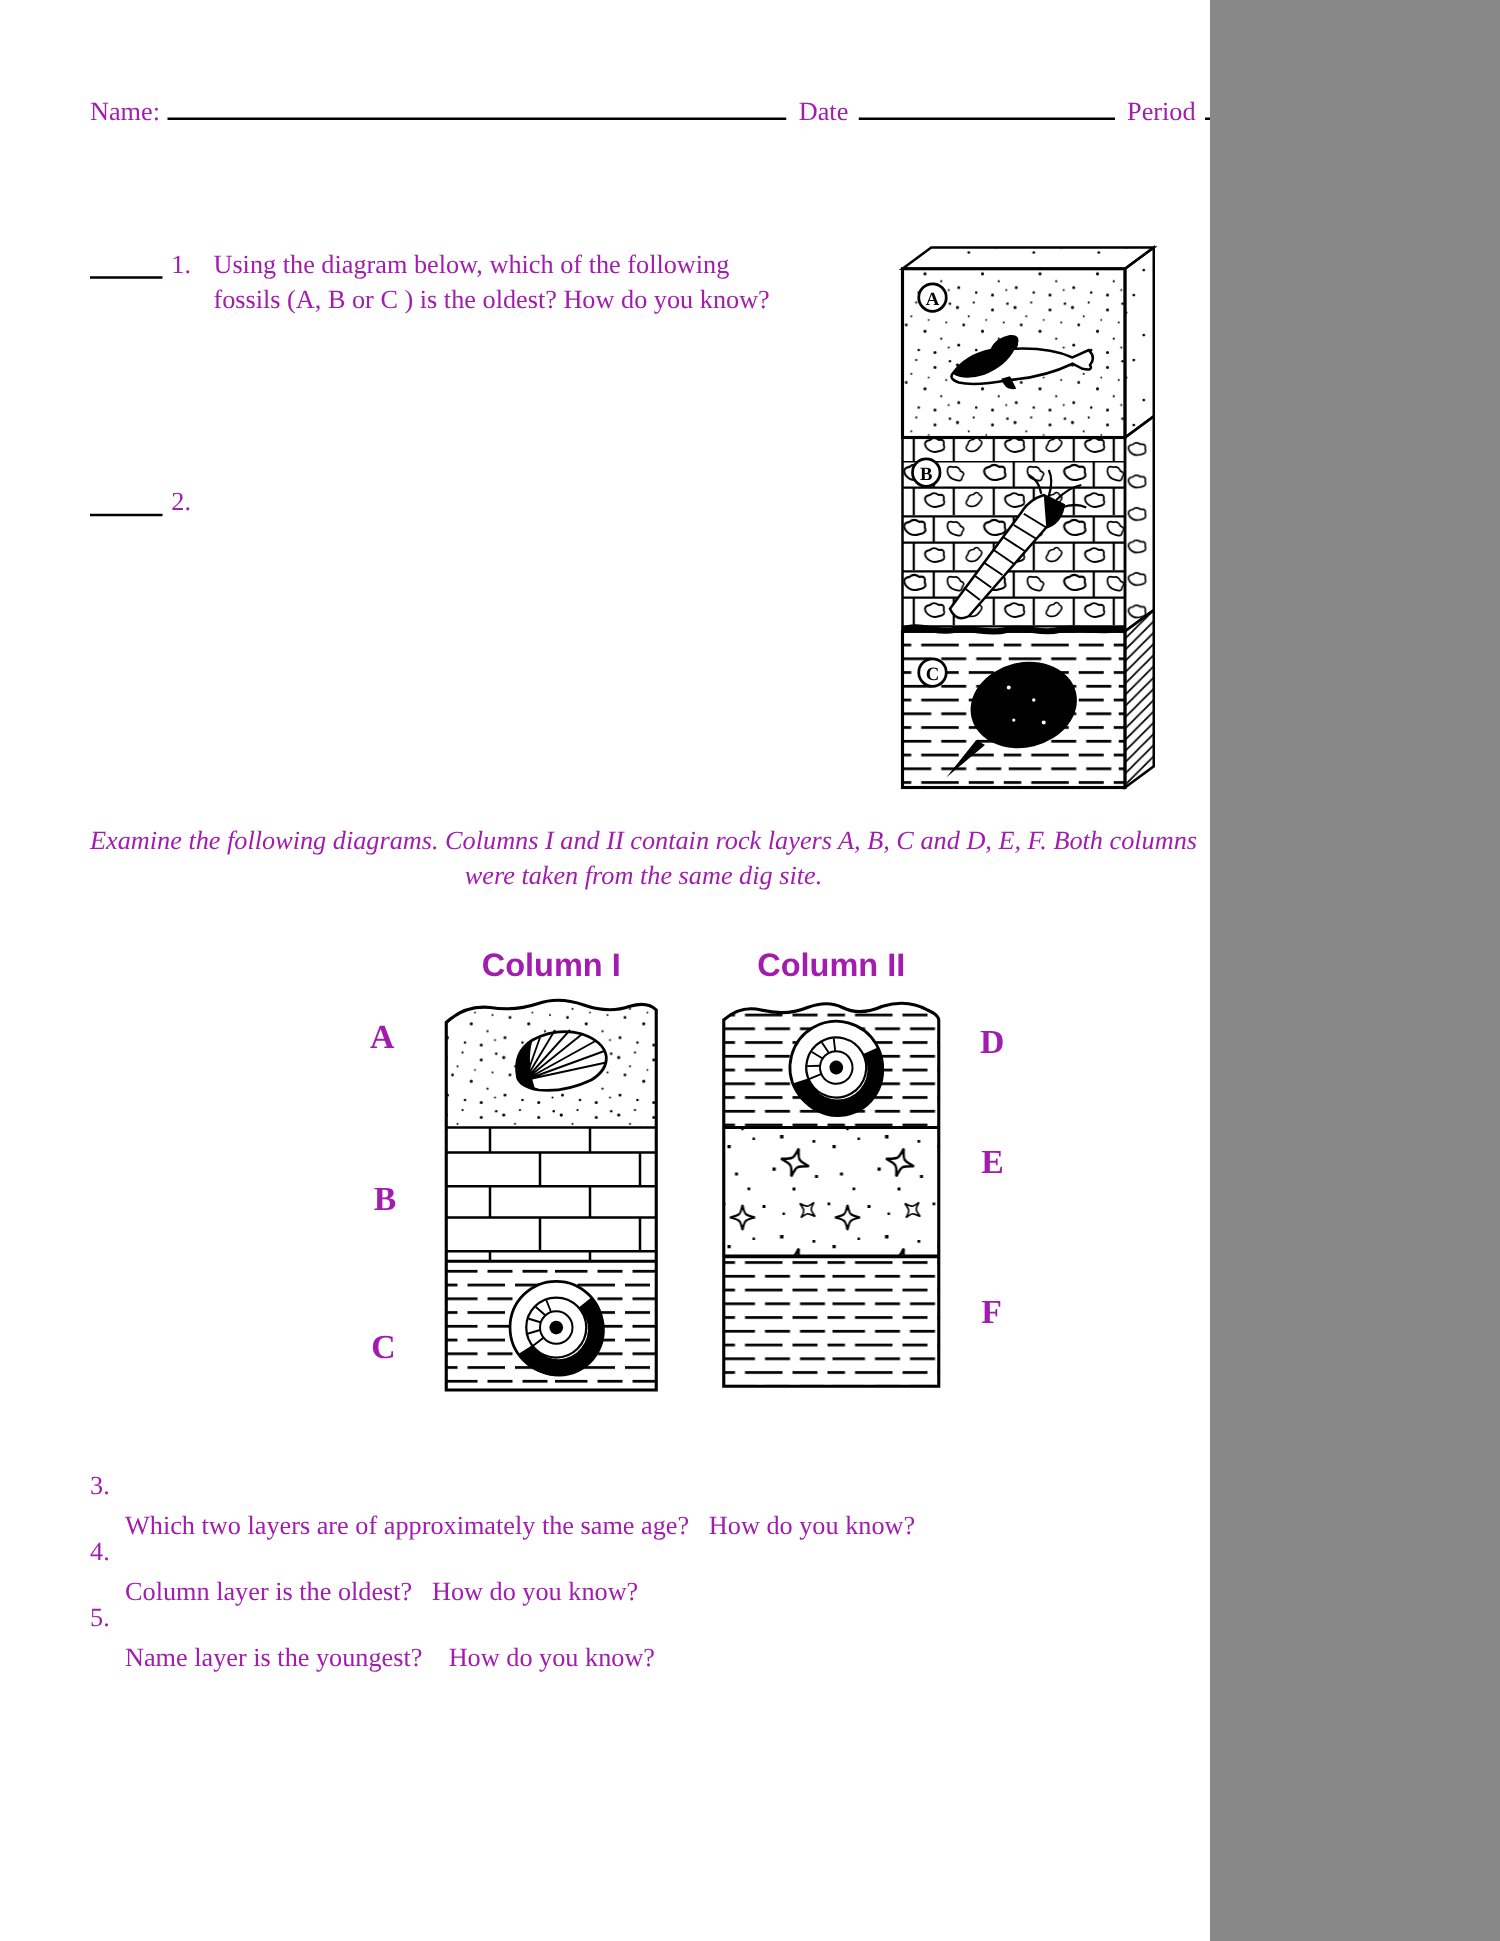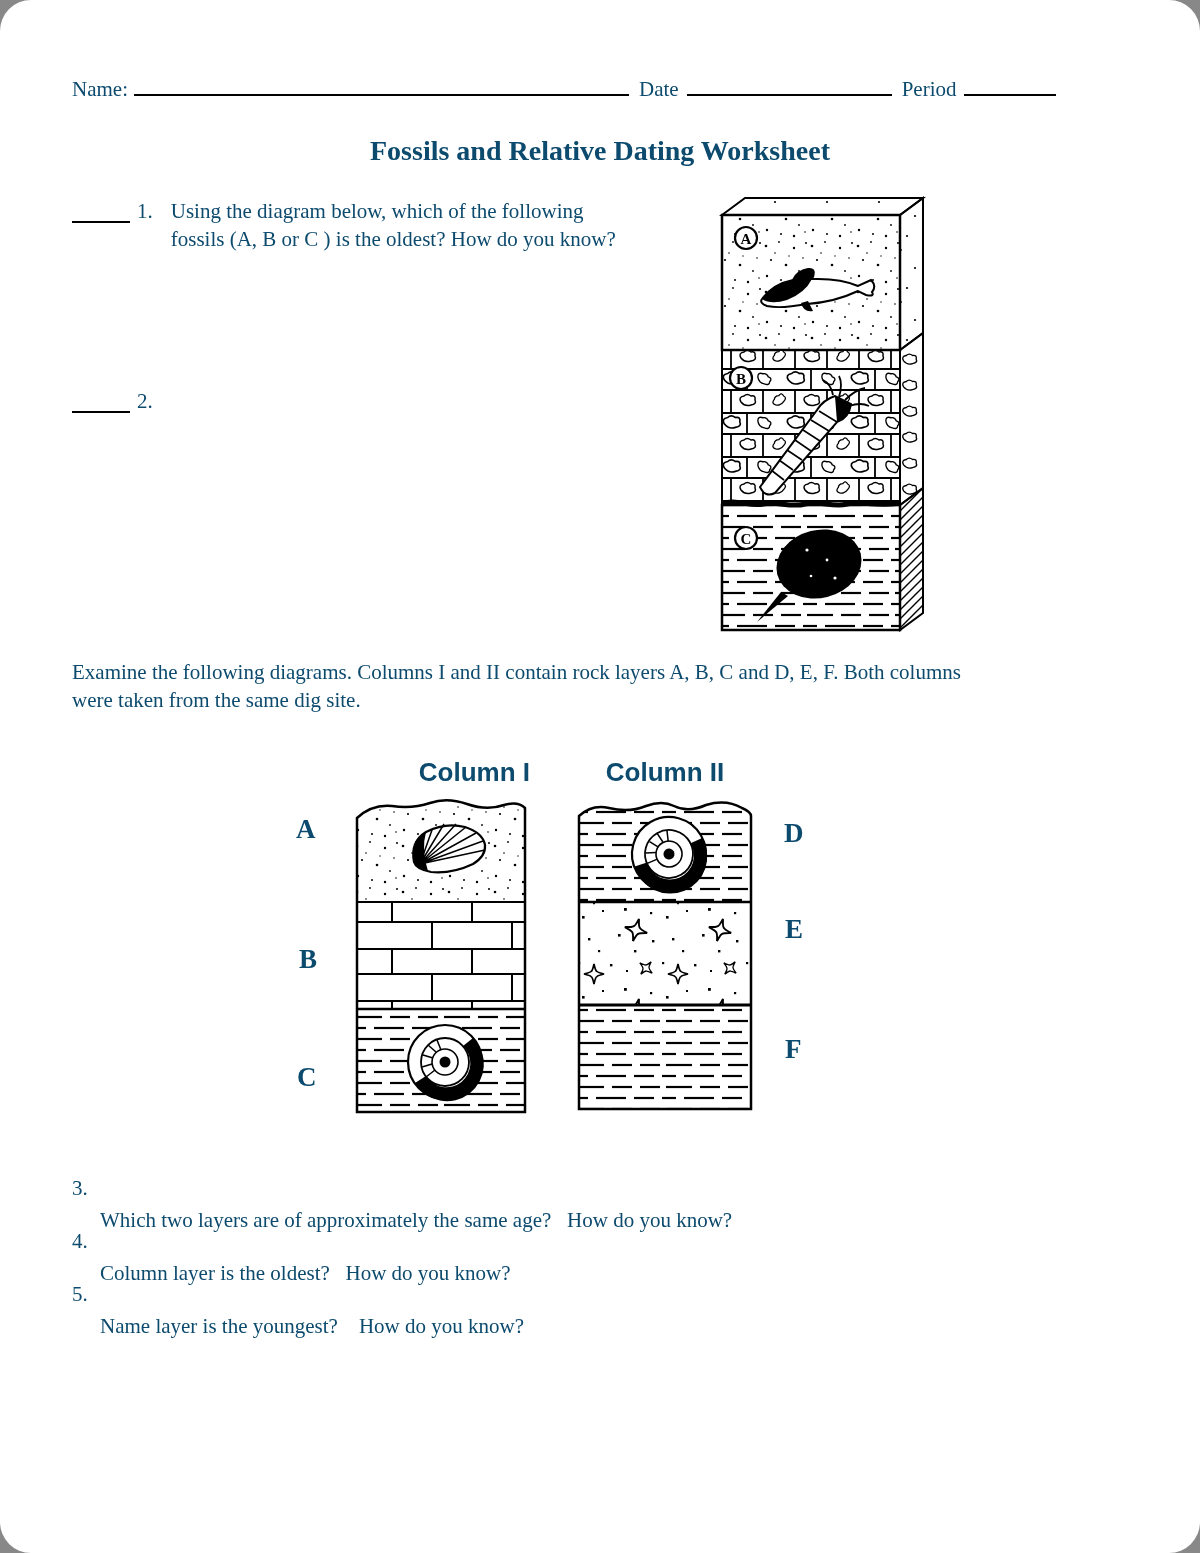--- a/index.html
+++ b/index.html
@@ -1,17 +1,17 @@
 <!DOCTYPE html>
 <html><head>
 <meta charset="utf-8">
 <style>
   html,body{margin:0;padding:0;background:#888;}
-  .page{position:relative;width:1200px;height:1553px;background:#ffffff;
-        font-family:"Liberation Serif",serif;color:#0c4a6e;overflow:hidden;border-radius:31px;}
+  .page{position:relative;width:968px;height:1553px;background:#ffffff;
+        font-family:"Liberation Serif",serif;color:#a21caf;overflow:hidden;}
   
   .header{position:absolute;left:72px;top:72px;font-size:21px;white-space:nowrap;}
   .blank{display:inline-block;border-bottom:2px solid #000;height:1.05em;vertical-align:baseline;}
   .blank.name{width:495px;margin-left:6px;margin-right:10px;}
   .blank.date{width:205px;margin-left:8px;margin-right:10px;}
   .blank.period{width:92px;margin-left:8px;}
   
   .title{position:absolute;left:0;top:135px;width:100%;margin:0;text-align:center;
          font-size:28px;font-weight:bold;}
   
@@ -20,29 +20,29 @@
   .q2{left:72px;top:387px;}
   .ansblank{width:58px;border-bottom:2px solid #000;height:24px;flex:none;}
   .qnum{margin-left:7px;flex:none;}
   .qtext{margin-left:18px;white-space:pre-wrap;max-width:540px;}
   
   .qs{position:absolute;left:72px;display:flex;font-size:21px;line-height:28px;}
   .q3{top:1174px;} .q4{top:1227px;} .q5{top:1280px;}
   .qsnum{width:28px;flex:none;}
   .qstext{white-space:pre-wrap;margin-top:32px;}
   
-  .note{position:absolute;left:72px;top:658px;margin:0;font-size:21px;
-        line-height:28px;white-space:pre-wrap;}
+  .note{position:absolute;left:72px;top:658px;margin:0;font-size:21px;font-style:italic;
+        line-height:28px;white-space:pre-wrap;text-align:center;}
   
   .block-svg{position:absolute;left:715px;top:192px;width:215px;height:448px;}
   .col1-svg{position:absolute;left:352px;top:792px;width:178px;height:328px;}
   .col2-svg{position:absolute;left:574px;top:796px;width:182px;height:320px;}
   .colhead{position:absolute;top:757px;font-family:"Liberation Sans",sans-serif;
            font-weight:bold;font-size:26px;text-align:center;}
-  .colhead.c1{left:352px;width:178px;text-align:right;}
+  .colhead.c1{left:352px;width:178px;}
   .colhead.c2{left:574px;width:182px;}
   .layer-label{position:absolute;font-size:27px;font-weight:bold;}
   .ll-a{left:296px;top:814px;} .ll-b{left:299px;top:944px;} .ll-c{left:297px;top:1062px;}
   .ll-d{left:784px;top:818px;} .ll-e{left:785px;top:914px;} .ll-f{left:785px;top:1034px;}
   .circ{font:700 15px "Liberation Serif",serif;text-anchor:middle;}
 </style>
 </head>
 <body>
 
 <div class="page">
@@ -139,21 +139,20 @@
       <pattern id="hatch" width="9" height="9" patternUnits="userSpaceOnUse">
         <path d="M-2,2 L2,-2 M0,9 L9,0 M7,11 L11,7" stroke="#000" stroke-width="1.4"></path>
       </pattern>
     </defs>
   </svg>
 
   <div class="header">
     <span>Name:</span><span class="blank name"></span><span>Date</span><span class="blank date"></span><span>Period</span><span class="blank period"></span>
   </div>
 
-  <h1 class="title">Fossils and Relative Dating Worksheet</h1>
 
   <div class="q q1">
     <span class="ansblank"></span>
     <span class="qnum">1.</span>
     <div class="qtext">Using the diagram below, which of the following
 fossils (A, B or C ) is the oldest? How do you know?</div>
   </div>
 
   <div class="q q2">
     <span class="ansblank"></span>

